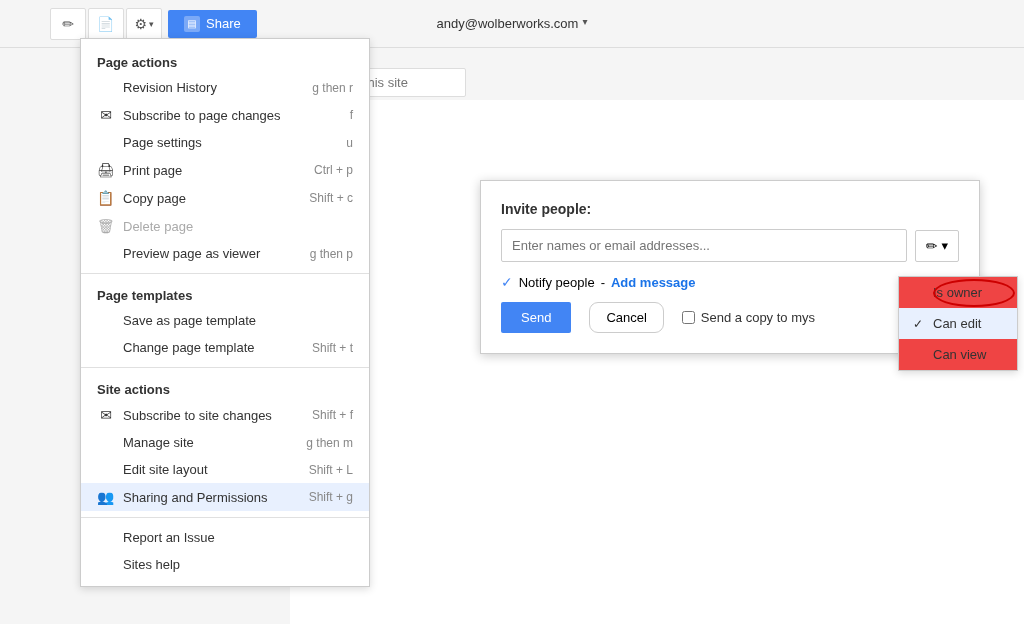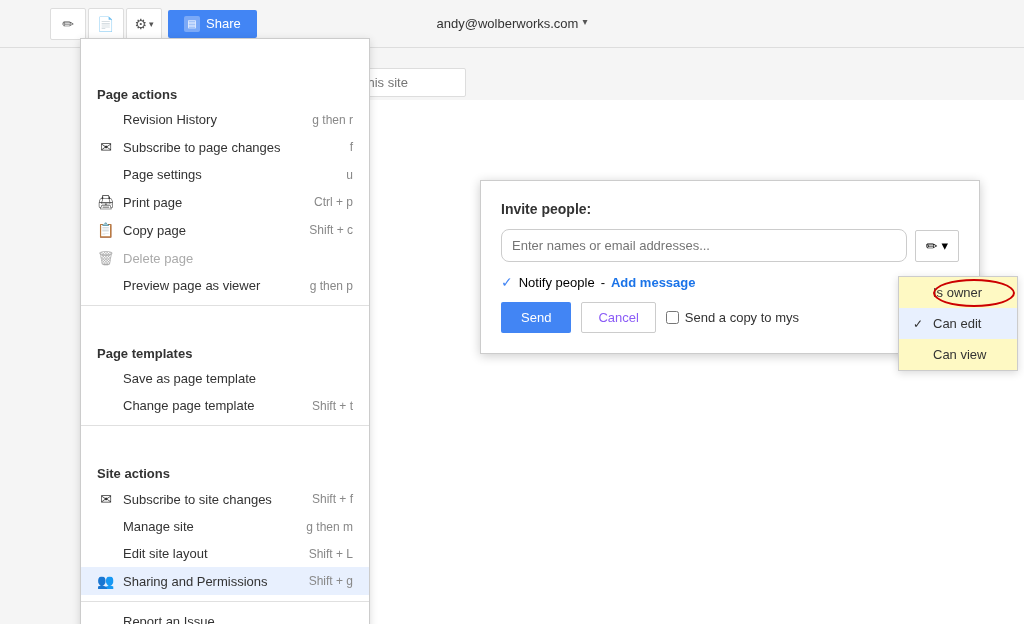--- a/index.html
+++ b/index.html
@@ -100,21 +100,20 @@
       width: 290px;
       z-index: 100;
       padding: 8px 0;
     }
 
     .menu-section-title {
       font-weight: bold;
       font-size: 13px;
       color: #333;
       padding: 8px 16px 4px 16px;
-      margin-top: 32px;
     }
 
     .menu-item {
       display: flex;
       align-items: center;
       justify-content: space-between;
       padding: 6px 16px;
       cursor: pointer;
       color: #333;
       font-size: 13px;
@@ -185,21 +184,21 @@
     }
     .invite-input-row {
       display: flex;
       align-items: center;
       gap: 8px;
       margin-bottom: 12px;
     }
     .invite-input {
       flex: 1;
       border: 1px solid #ccc;
-      border-radius: 8px;
+      border-radius: 2px;
       padding: 8px 10px;
       font-size: 13px;
       color: #999;
     }
     .permission-btn {
       border: 1px solid #ccc;
       background: white;
       border-radius: 2px;
       padding: 7px 10px;
       cursor: pointer;
@@ -224,36 +223,36 @@
       cursor: pointer;
       font-weight: bold;
     }
     .checkmark {
       color: #4285f4;
       font-size: 14px;
     }
     .action-row {
       display: flex;
       align-items: center;
-      gap: 10px;
+      gap: 18px;
     }
     .send-btn {
       background: #4285f4;
       color: white;
       border: none;
       border-radius: 2px;
       padding: 8px 20px;
       cursor: pointer;
       font-size: 13px;
     }
     .cancel-btn {
       background: white;
-      color: #8b5cf6;
+      color: #000000;
       border: 1px solid #ccc;
-      border-radius: 2px;
+      border-radius: 9px;
       padding: 7px 16px;
       cursor: pointer;
       font-size: 13px;
     }
     .send-copy-label {
       font-size: 13px;
       color: #333;
       display: flex;
       align-items: center;
       gap: 6px;
@@ -261,21 +260,21 @@
     .send-copy-label input[type="checkbox"] {
       margin: 0;
     }
 
     
     .permission-dropdown {
       position: absolute;
       top: 276px;
       left: 898px;
       width: 120px;
-      background: #fef9c3;
+      background: #ef4444;
       border: 1px solid #ccc;
       box-shadow: 0 2px 8px rgba(0,0,0,0.15);
       z-index: 300;
     }
     .perm-item {
       padding: 8px 14px;
       cursor: pointer;
       font-size: 13px;
       color: #333;
       display: flex;

